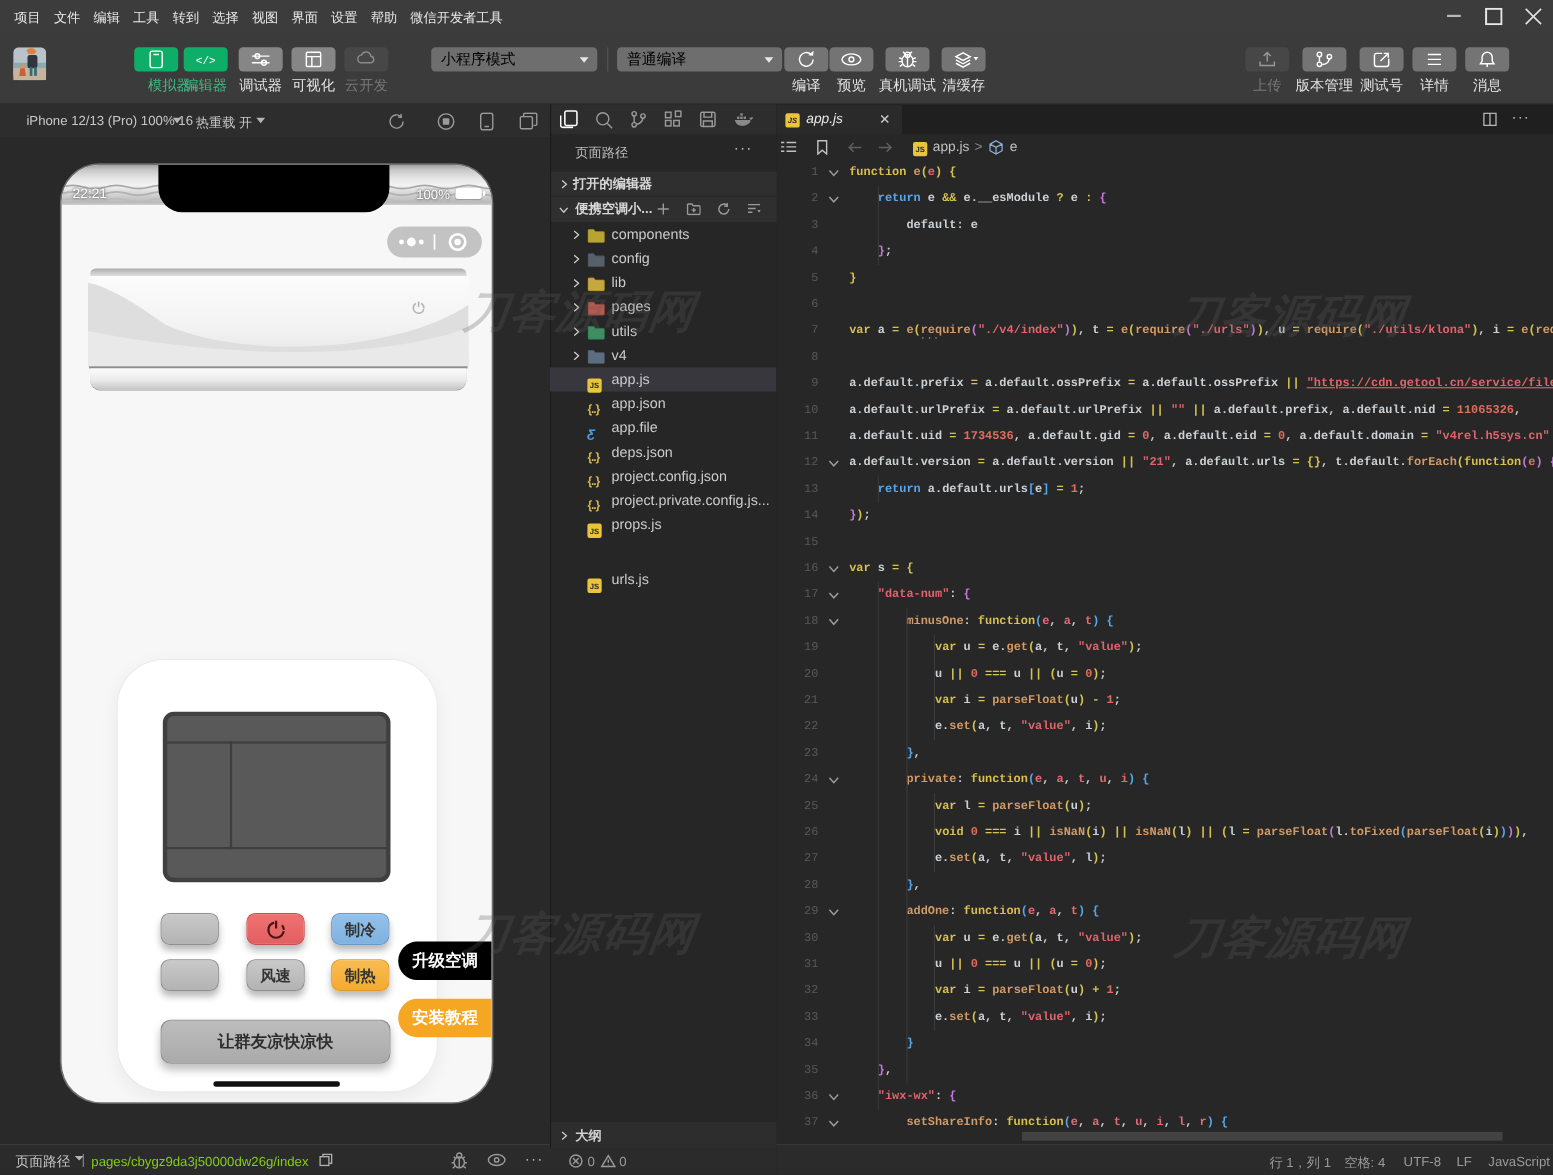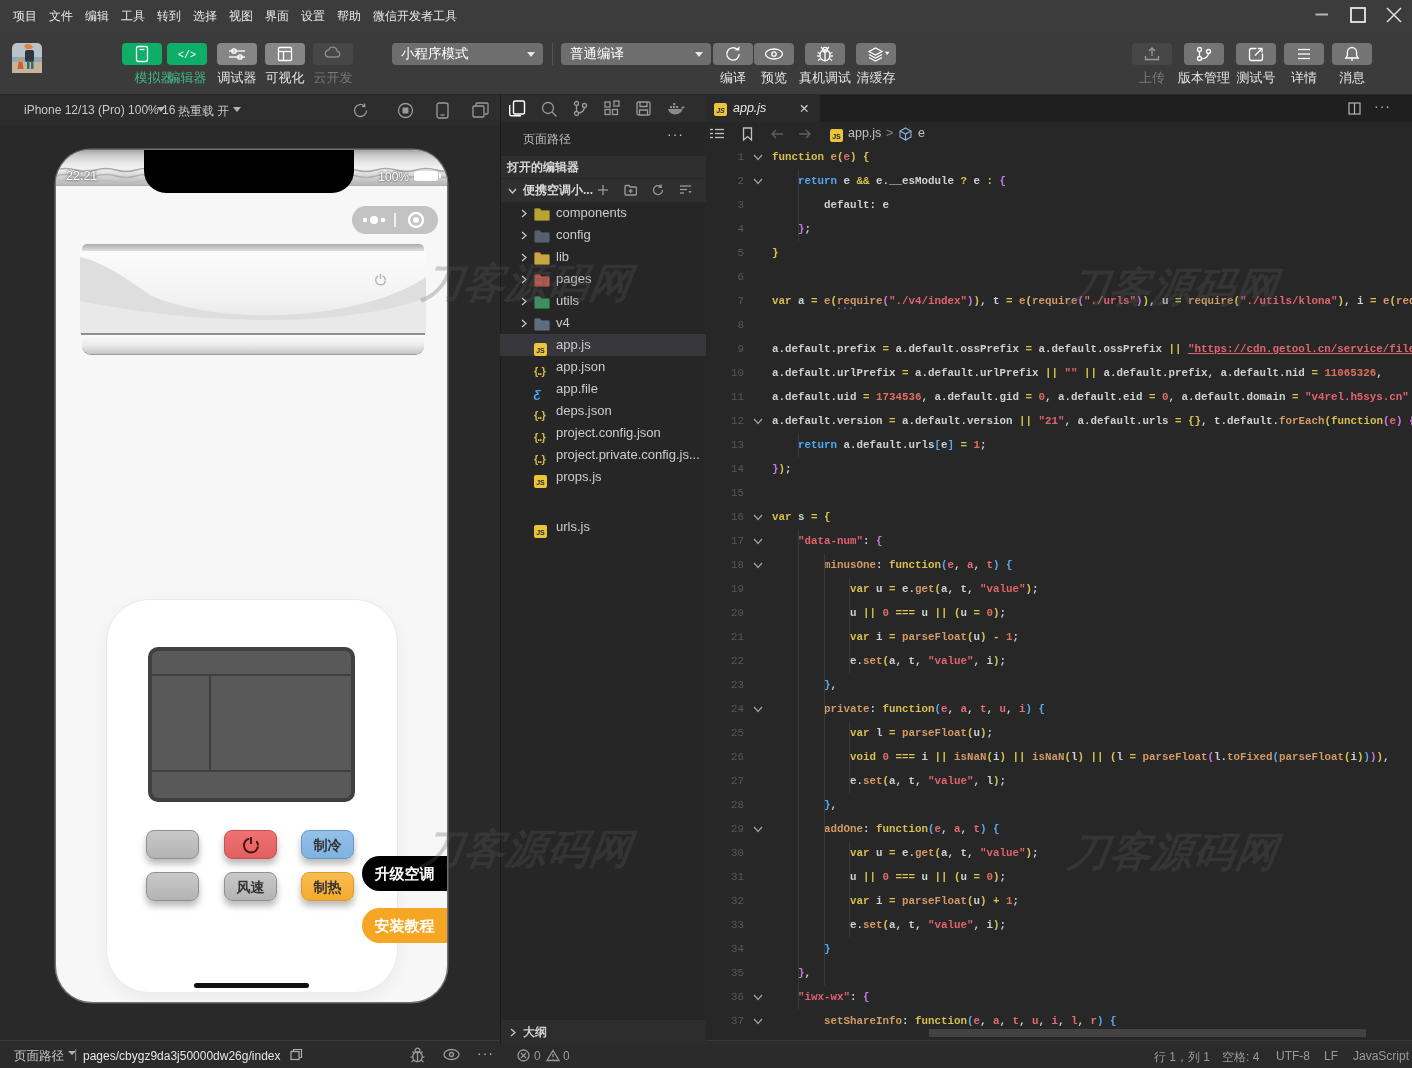--- a/index.html
+++ b/index.html
@@ -6,21 +6,21 @@
 
 #menubar{left:0;top:0;width:1412px;height:30px;background:#3c3c3c;color:#e8e8e8;font-size:12px}
 #menubar .mi{position:absolute;top:8px;white-space:nowrap}
 #title1{color:#b9b9b9}#title2{color:#8d8d8d}
 
 #toolbar{left:0;top:30px;width:1412px;height:65px;background:#3b3b3b;border-bottom:1px solid #2a2a2a}
 .tbtn{position:absolute;top:43px;width:40px;height:22px;border-radius:4px}
 .tlbl{position:absolute;top:69px;font-size:13px;color:#e3e3e3;text-align:center;width:56px;white-space:nowrap}
 .green{background:#0fae68}.greent{color:#41b883}
 .gray{background:#868686}.gray2{background:#747474}.disab{background:#474747}.disabt{color:#777}
-.ddl{position:absolute;top:13px;height:22px;background:#6e6e6e;border-radius:4px;color:#ffffff;font-size:13.5px;line-height:22px;padding-left:9px}
+.ddl{position:absolute;top:13px;height:22px;background:#6e6e6e;border-radius:4px;color:#000000;font-size:13.5px;line-height:22px;padding-left:9px}
 .caret{position:absolute;right:8px;top:9px;width:0;height:0;border-left:4px solid transparent;border-right:4px solid transparent;border-top:5px solid #e8e8e8}
 .vsep{position:absolute;top:13px;width:1px;height:22px;background:#555}
 
 #simbar{left:0;top:95px;width:500px;height:30px;background:#2d2d2d;color:#c8c8c8;font-size:12px}
 #simarea{left:0;top:125px;width:500px;height:915px;background:#292929}
 #phone{position:absolute;left:56px;top:150px;width:391px;height:852px;background:#f7f7f7;border-radius:34px 34px 36px 36px;box-shadow:0 0 0 1.5px #6f6f6f;overflow:hidden}
 #statusband{position:absolute;left:0;top:0;width:391px;height:36px;background:linear-gradient(180deg,#a2a2a2 0,#c9c9c9 14%,#e4e4e4 34%,#f3f3f3 52%,#d5d5d5 74%,#b8b8b8 100%);border-bottom:1px solid #b0b0b0}
 #notch{position:absolute;left:88px;top:0;width:210px;height:43px;background:#000;border-radius:0 0 22px 22px}
 #clock{position:absolute;left:10px;top:19px;color:#fff;font-size:12.5px;text-shadow:0 0 3px rgba(100,100,100,1),0 0 2px rgba(110,110,110,1)}
 #batt{position:absolute;right:9px;top:21px;width:24px;height:10px;background:#fff;border-radius:2.5px;box-shadow:0 0 1px #999}
@@ -279,34 +279,35 @@
       </div>
       <div class="rbtn gbtn" style="left:39px;top:230px"></div>
       <div class="rbtn" style="left:117px;top:230px;background:linear-gradient(180deg,#ef7272,#e25f60);border:1px solid #c84f50;box-shadow:0 5px 7px rgba(0,0,0,.28)"><svg width="20" height="21" viewBox="0 0 20 21" style="margin-top:4px">
           <circle cx="10" cy="10.5" r="7" stroke="#4a1515" stroke-width="2" fill="none" stroke-dasharray="30 8" stroke-dashoffset="37"></circle>
           <line x1="10" y1="2" x2="10" y2="9" stroke="#4a1515" stroke-width="2"></line>
         </svg></div>
       <div class="rbtn" style="left:194px;top:230px;background:linear-gradient(180deg,#93c1e9,#7fb2e0);border:1px solid #6898c4;box-shadow:0 5px 7px rgba(0,0,0,.28)">制冷</div>
       <div class="rbtn gbtn" style="left:39px;top:272px"></div>
       <div class="rbtn gbtn" style="left:117px;top:272px">风速</div>
       <div class="rbtn" style="left:194px;top:272px;background:linear-gradient(180deg,#f9bc52,#f4ab2e);border:1px solid #e09a28;box-shadow:0 5px 7px rgba(0,0,0,.28)">制热</div>
+      <div id="bigbtn">让群友凉快凉快</div>
     </div>
     <div class="pill" style="top:706px;background:#000">升级空调</div>
     <div class="pill" style="top:758px;background:#f5a623">安装教程</div>
     <div id="homebar"></div>
   </div>
 <div class="a" id="sidebar">
     <div id="actrow"></div>
     <div id="exphead">页面路径</div>
     <div class="a" style="left:166px;top:31px;color:#bdbdbd;font-size:14px;letter-spacing:1px">···</div>
     <div class="sechead" style="top:61px">
       <svg style="position:absolute;left:9px;top:7px" width="6" height="9" viewBox="0 0 6 9">
         <path d="M1 1 L5 4.5 L1 8" stroke="#ccc" stroke-width="1.2" fill="none"></path>
       </svg>
-      <span style="position:absolute;left:6px">打开的编辑器</span>
+      <span style="position:absolute;left:20px">打开的编辑器</span>
     </div>
     <div class="sechead" style="top:84px;height:23px">
       <svg style="position:absolute;left:7px;top:9px" width="9" height="6" viewBox="0 0 9 6">
         <path d="M1 1 L4.5 5 L8 1" stroke="#ccc" stroke-width="1.2" fill="none"></path>
       </svg>
       <span style="position:absolute;left:22px">便携空调小...</span>
     </div>
   </div>
 <svg class="a" style="left:509px;top:100px" width="17" height="17" viewBox="0 0 17 17">
     <rect x="4.5" y="1" width="11" height="13" rx="1.5" stroke="#fff" fill="none" stroke-width="1.4"></rect>
@@ -602,21 +603,21 @@
 <div class="a" style="left:798px;top:433px;width:1px;height:24px;background:#3a3a3a"></div>
 <div class="a" style="left:798px;top:529px;width:1px;height:480px;background:#3a3a3a"></div>
 <div class="a" style="left:824px;top:553px;width:1px;height:432px;background:#3a3a3a"></div>
 <div class="a" style="left:849px;top:577px;width:1px;height:96px;background:#3a3a3a"></div>
 <div class="a" style="left:849px;top:721px;width:1px;height:72px;background:#3a3a3a"></div>
 <div class="a" style="left:849px;top:841px;width:1px;height:96px;background:#3a3a3a"></div>
 <div class="a" id="botleft">
     <span class="a" style="left:14px;top:7px">页面路径</span>
     <span class="a" style="left:68px;top:10px;width:0;height:0;border-left:4px solid transparent;border-right:4px solid transparent;border-top:4px solid #b5b5b5"></span>
     <span class="a" style="left:74px;top:6px;color:#8a8a8a">|</span>
-    <span class="a" style="left:83px;top:8px;color:#e5e5e5;font-size:12px">pages/cbygz9da3j50000dw26g/index</span>
+    <span class="a" style="left:83px;top:8px;color:#84cc16;font-size:12px">pages/cbygz9da3j50000dw26g/index</span>
     <svg class="a" style="left:290px;top:7px" width="13" height="13" viewBox="0 0 13 13">
       <rect x="1" y="3.5" width="8" height="8" stroke="#b0b0b0" fill="none" stroke-width="1.2"></rect>
       <path d="M3.5 3.5 V1.5 h8 v8 h-2" stroke="#b0b0b0" fill="none" stroke-width="1.2"></path>
     </svg>
     <svg style="position:absolute;left:409px;top:5px" width="17" height="18" viewBox="0 0 17 18">
       <circle cx="8.5" cy="4.5" r="2.3" class="icg"></circle>
       <path d="M3.8 8.5 a4.7 5 0 0 0 9.4 0 a4.7 5 0 0 0 -9.4 0 z" class="icg" transform="translate(0,2.2)"></path>
       <line x1="8.5" y1="5.5" x2="8.5" y2="15.5" class="icg"></line>
       <line x1="3.5" y1="5.5" x2="5.5" y2="7.5" class="icg"></line>
       <line x1="13.5" y1="5.5" x2="11.5" y2="7.5" class="icg"></line>

